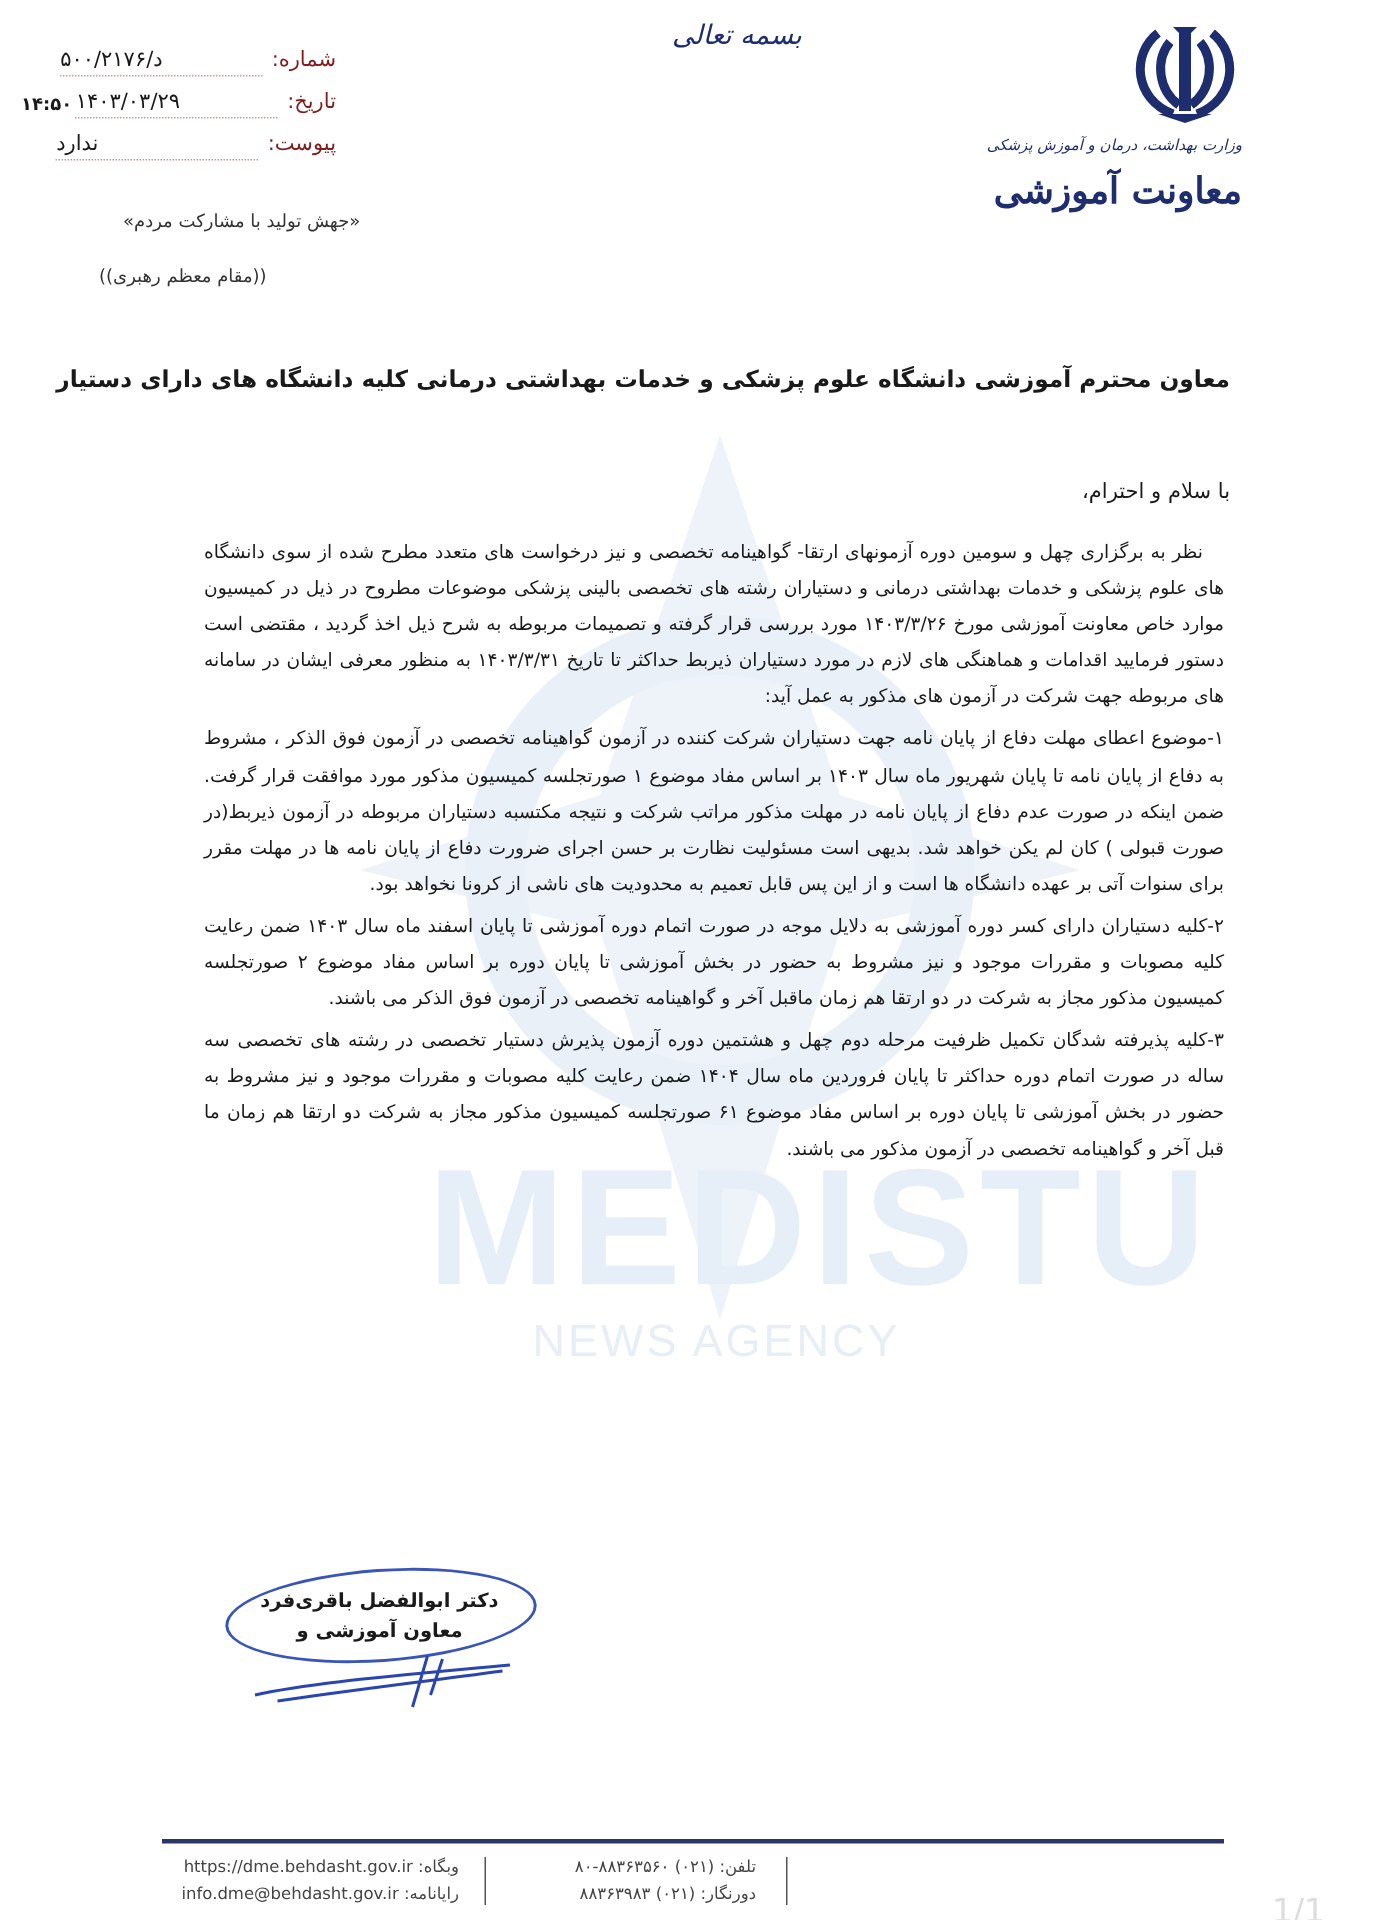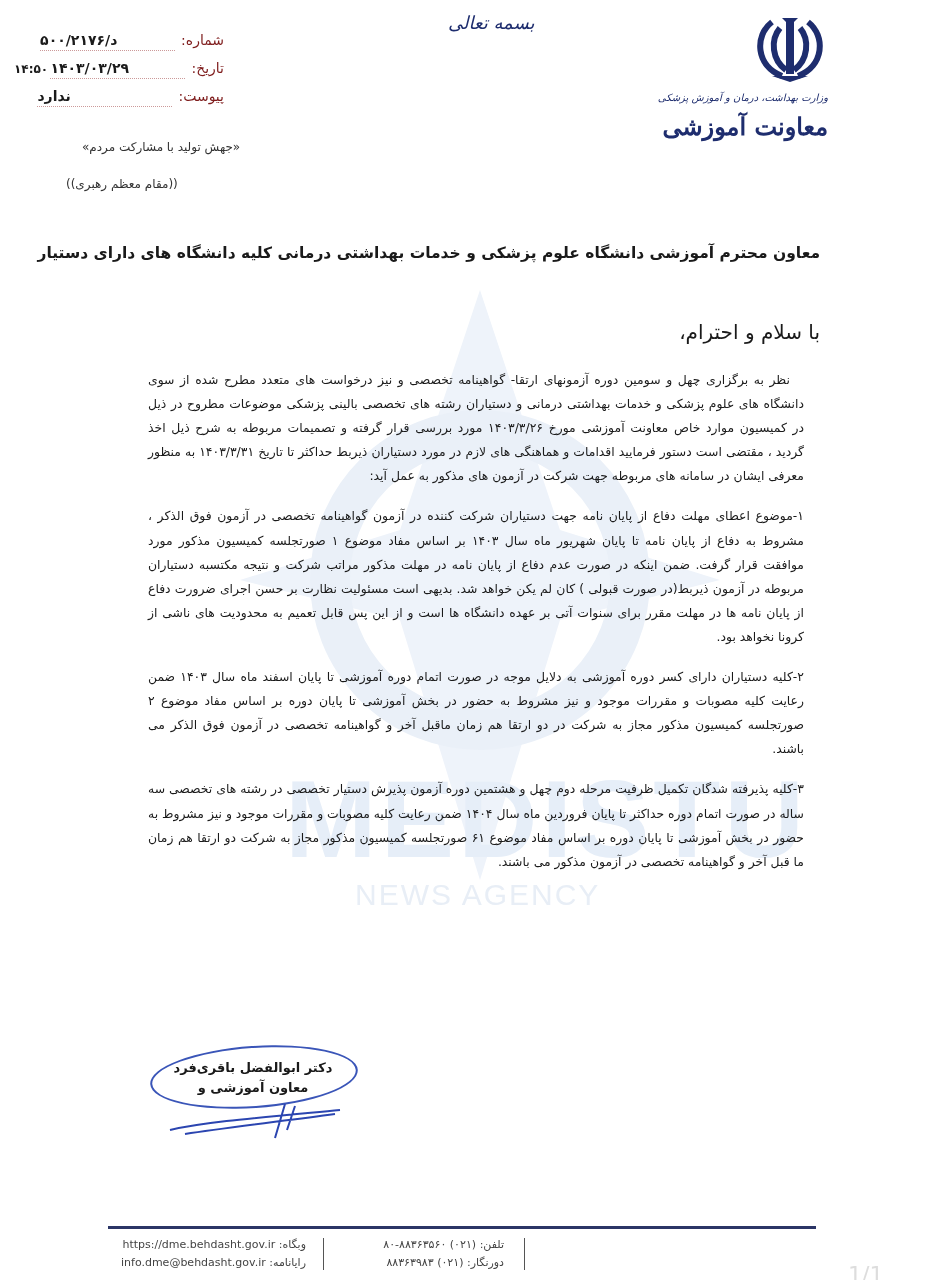--- a/index.html
+++ b/index.html
@@ -9,35 +9,35 @@
   }
   .abs { position: absolute; }
   
   .watermark { position: absolute; left: 230px; top: 280px; width: 500px; height: 640px; pointer-events: none; }
   .wm-text1 { position: absolute; left: 285px; top: 755px; font-size: 110px; font-weight: bold; color: #e6eef8; letter-spacing: 4px; font-family: "Liberation Sans", sans-serif; }
   .wm-text2 { position: absolute; left: 355px; top: 878px; font-size: 30px; color: #e8eef6; letter-spacing: 2px; font-family: "Liberation Sans", sans-serif; }
 
   
   .meta-row { position: absolute; direction: rtl; display: flex; align-items: baseline; gap: 6px; }
   .meta-label { color: #7f1d1d; font-size: 14px; font-family: "DejaVu Sans", sans-serif; }
-  .meta-value { font-size: 14px; font-weight: bold; color: #1a1a1a; border-bottom: 1px dotted #c99; min-width: 135px; text-align: left; padding-bottom: 2px; font-family: "DejaVu Sans", sans-serif; }
+  .meta-value { font-size: 14px; font-weight: normal; color: #1a1a1a; border-bottom: 1px dotted #c99; min-width: 135px; text-align: left; padding-bottom: 2px; font-family: "DejaVu Sans", sans-serif; }
   .time { left: 14px; top: 62px; font-size: 12px; font-weight: bold; }
   .slogan { direction: rtl; font-size: 12px; color: #333; }
 
   
   .emblem { position: absolute; left: 752px; top: 14px; width: 76px; height: 70px; }
   .ministry { position: absolute; right: 98px; top: 92px; font-size: 10px; color: #1e2d6e; direction: rtl; font-style: italic; }
   .deputy { position: absolute; right: 98px; top: 112px; font-size: 24px; color: #1e2d6e; direction: rtl; font-weight: bold; font-family: "DejaVu Serif", serif; }
   .basmala { position: absolute; left: 448px; top: 12px; font-size: 18px; color: #1e2d6e; font-style: italic; direction: rtl; font-family: "DejaVu Serif", serif; }
 
   
   .recipient { position: absolute; right: 106px; top: 244px; direction: rtl; font-size: 15.5px; font-weight: bold; white-space: nowrap; }
-  .greeting { position: absolute; right: 106px; top: 320px; direction: rtl; font-size: 20px; }
+  .greeting { position: absolute; right: 106px; top: 320px; direction: rtl; font-size: 14px; }
   .body-text { position: absolute; left: 132px; right: 106px; top: 352px; direction: rtl; text-align: justify; font-size: 12.4px; line-height: 24.1px; font-family: "DejaVu Sans", sans-serif; }
-  .body-text p { margin: 16px; text-align-last: right; }
+  .body-text p { margin: 4px; text-align-last: right; }
   .body-text p.indent { text-indent: 14px; }
 
   
   .sig { position: absolute; left: 148px; top: 1058px; width: 210px; direction: rtl; text-align: center; font-weight: bold; font-size: 13px; line-height: 20px; z-index: 2; }
   .sig-oval { position: absolute; left: 150px; top: 1046px; width: 204px; height: 58px; border: 2px solid #3a55b8; border-radius: 50%; transform: rotate(-4deg); }
   .scribble { position: absolute; left: 165px; top: 1100px; width: 180px; height: 40px; }
 
   
   .footer-line { position: absolute; left: 108px; top: 1226px; width: 708px; height: 3px; background: #2b3566; }
   .footer-text { position: absolute; direction: rtl; font-size: 11px; color: #444; line-height: 18px; white-space: nowrap; }

